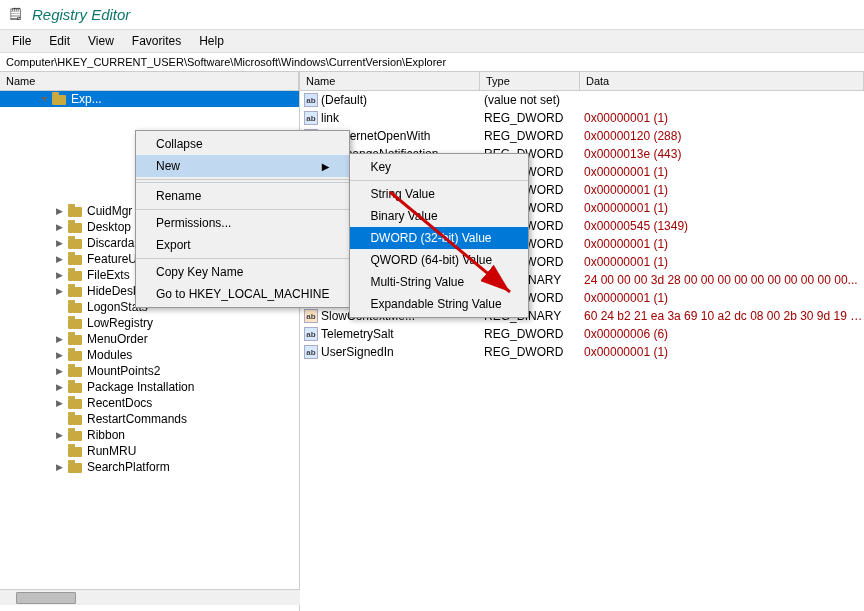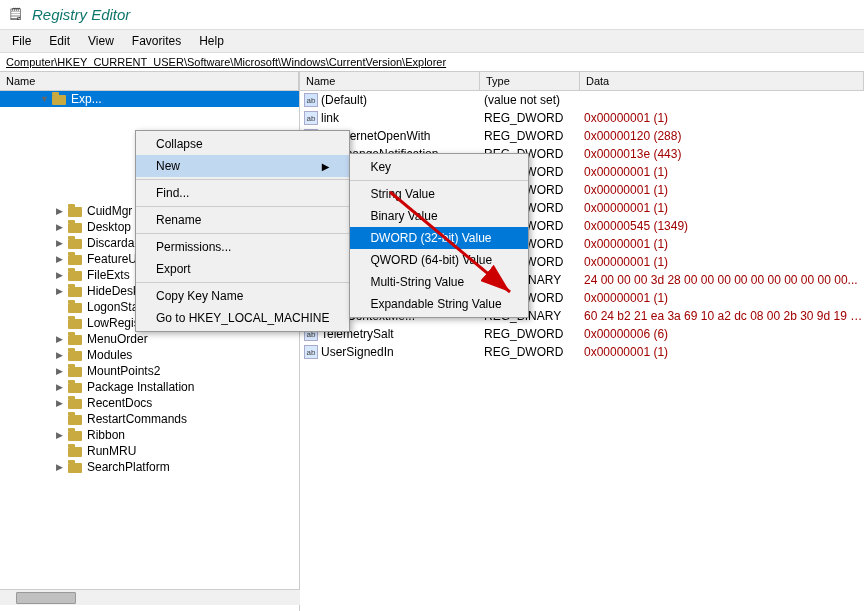--- a/index.html
+++ b/index.html
@@ -47,21 +47,20 @@
       font-size: 12px;
     }
 
     
     .address-bar {
       background: #fff;
       border-bottom: 1px solid #ccc;
       padding: 3px 6px;
       font-size: 11px;
       color: #000;
-      text-decoration: underline;
     }
 
     
     .main-content {
       display: flex;
       height: calc(611px - 62px);
       position: relative;
     }
 
     
@@ -175,21 +174,21 @@
       flex-shrink: 0;
     }
     .reg-icon-ab {
       background: #d0e4ff;
       border: 1px solid #aac;
       font-size: 8px;
       display: flex;
       align-items: center;
       justify-content: center;
       color: #444;
-      font-weight: normal;
+      font-weight: bold;
     }
 
     
     .context-menu {
       position: absolute;
       top: 58px;
       left: 135px;
       background: #f0f0f0;
       border: 1px solid #999;
       box-shadow: 2px 2px 6px rgba(0,0,0,0.3);
@@ -610,23 +609,20 @@
         </div>
         <div class="sub-item" data-name="sub-item-multi-string">
           <span data-name="sub-label-multi-string">Multi-String Value</span>
         </div>
         <div class="sub-item" data-name="sub-item-expandable-string">
           <span data-name="sub-label-expandable-string">Expandable String Value</span>
         </div>
       </div>
     </div>
     <div class="ctx-separator" data-name="ctx-separator-1"></div>
-    <div class="ctx-item" data-name="ctx-item-find">
-      <span data-name="ctx-label-find">Find...</span>
-    </div>
     <div class="ctx-separator" data-name="ctx-separator-2"></div>
     <div class="ctx-item" data-name="ctx-item-rename">
       <span data-name="ctx-label-rename">Rename</span>
     </div>
     <div class="ctx-separator" data-name="ctx-separator-3"></div>
     <div class="ctx-item" data-name="ctx-item-permissions">
       <span data-name="ctx-label-permissions">Permissions...</span>
     </div>
     <div class="ctx-item" data-name="ctx-item-export">
       <span data-name="ctx-label-export">Export</span>

